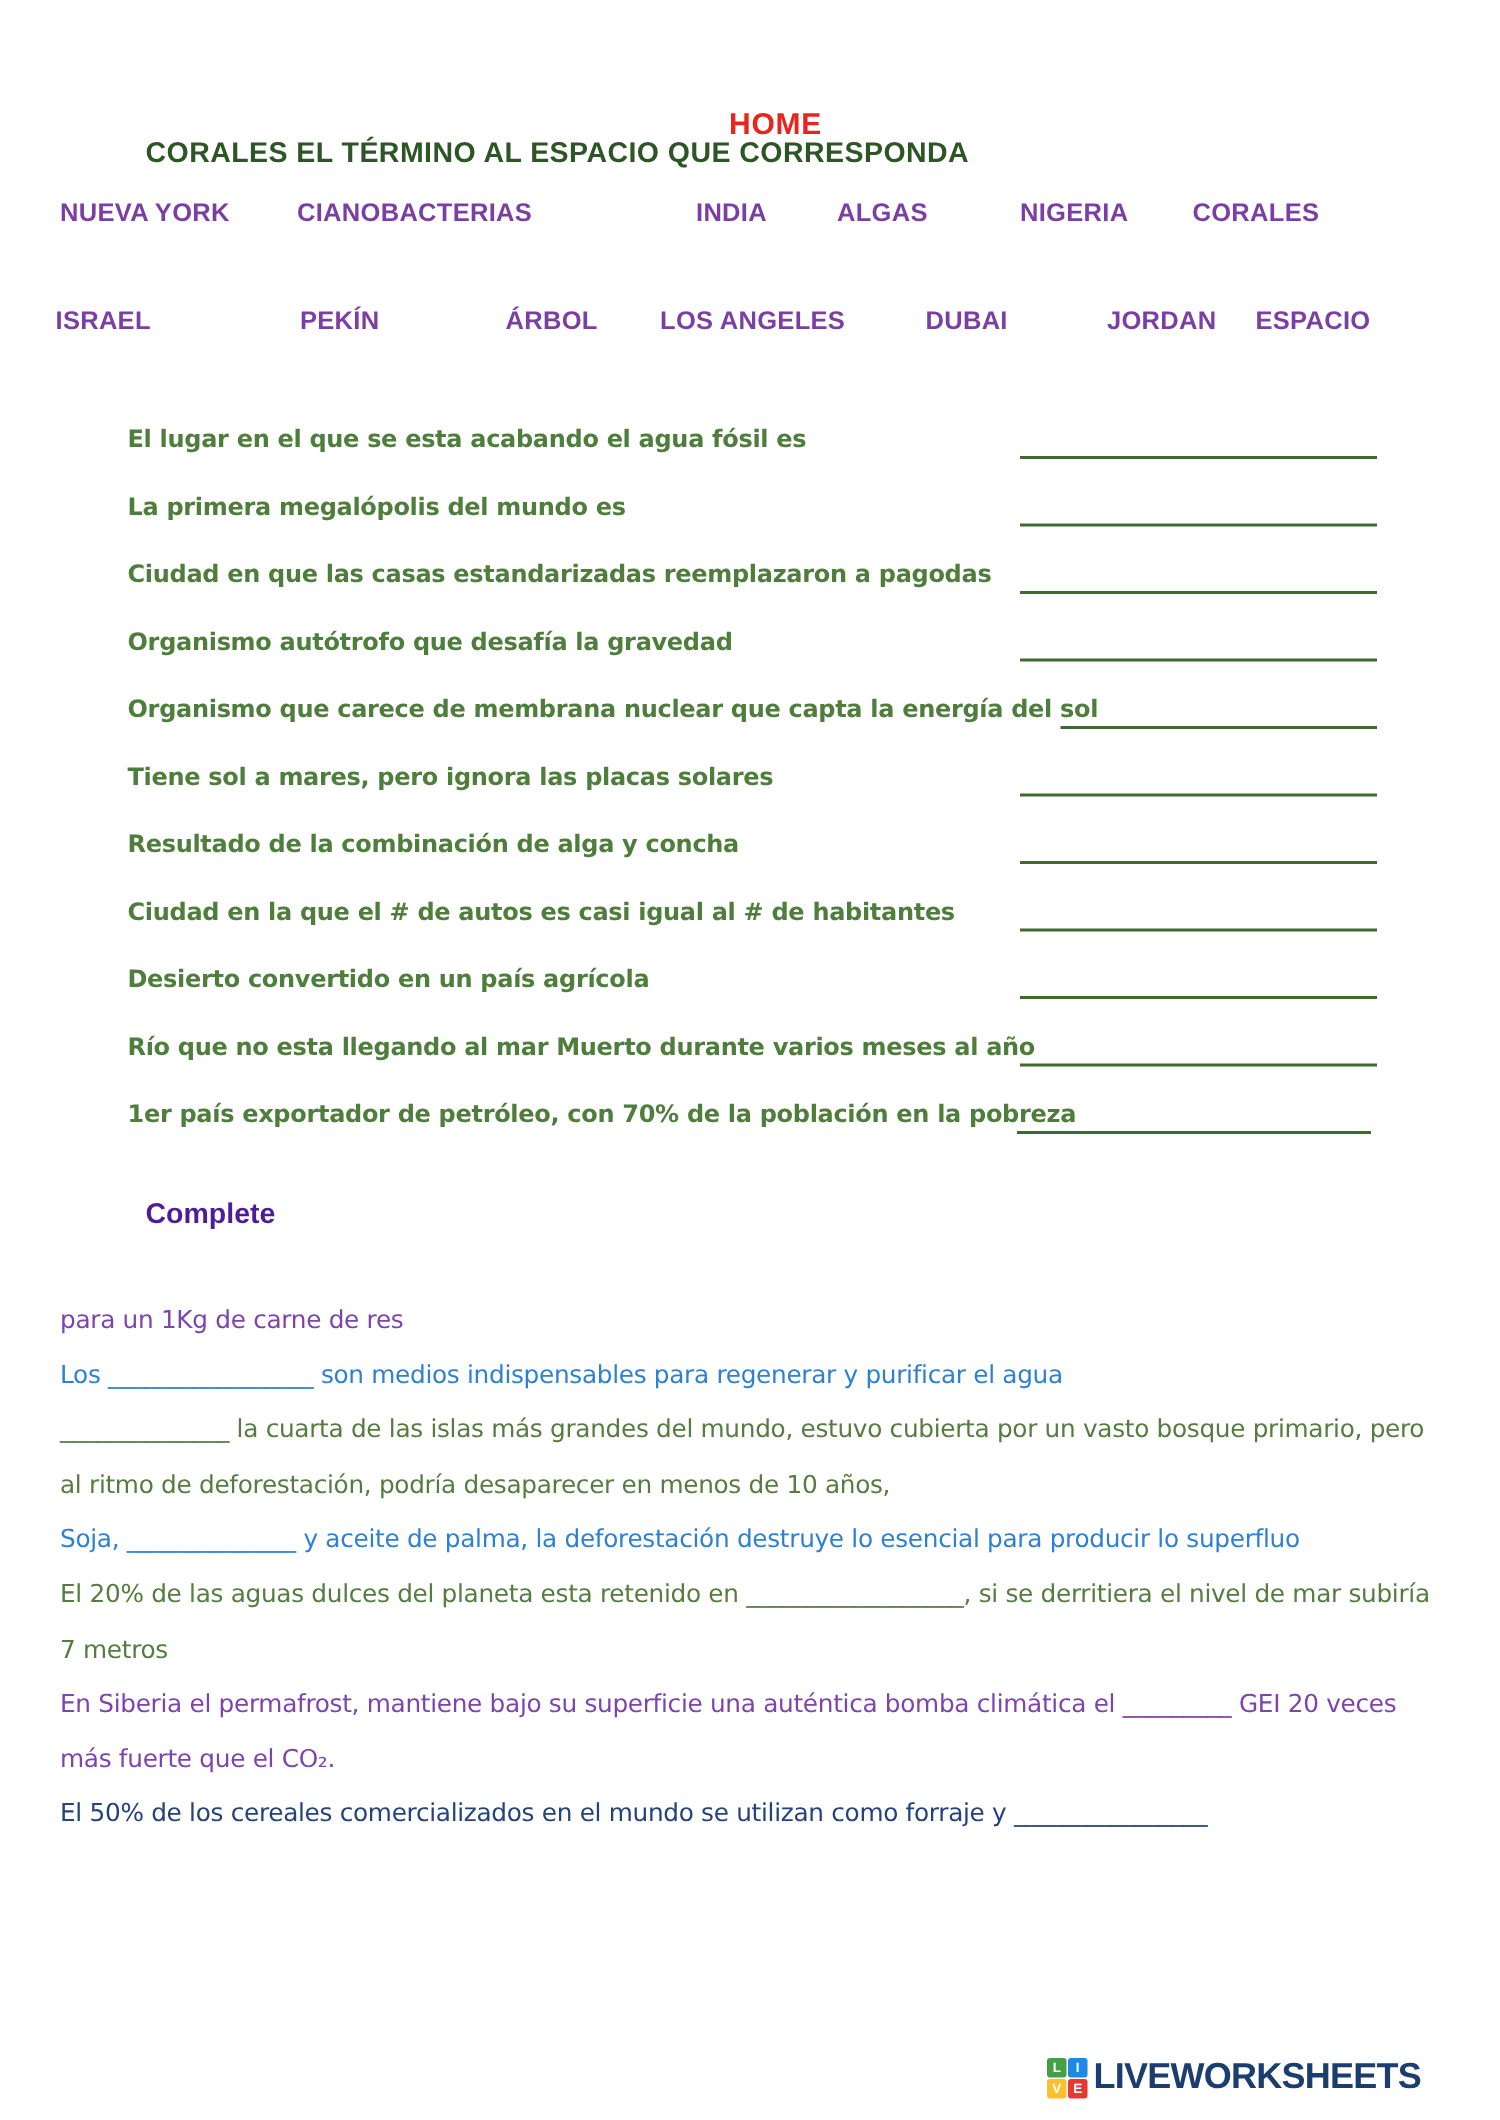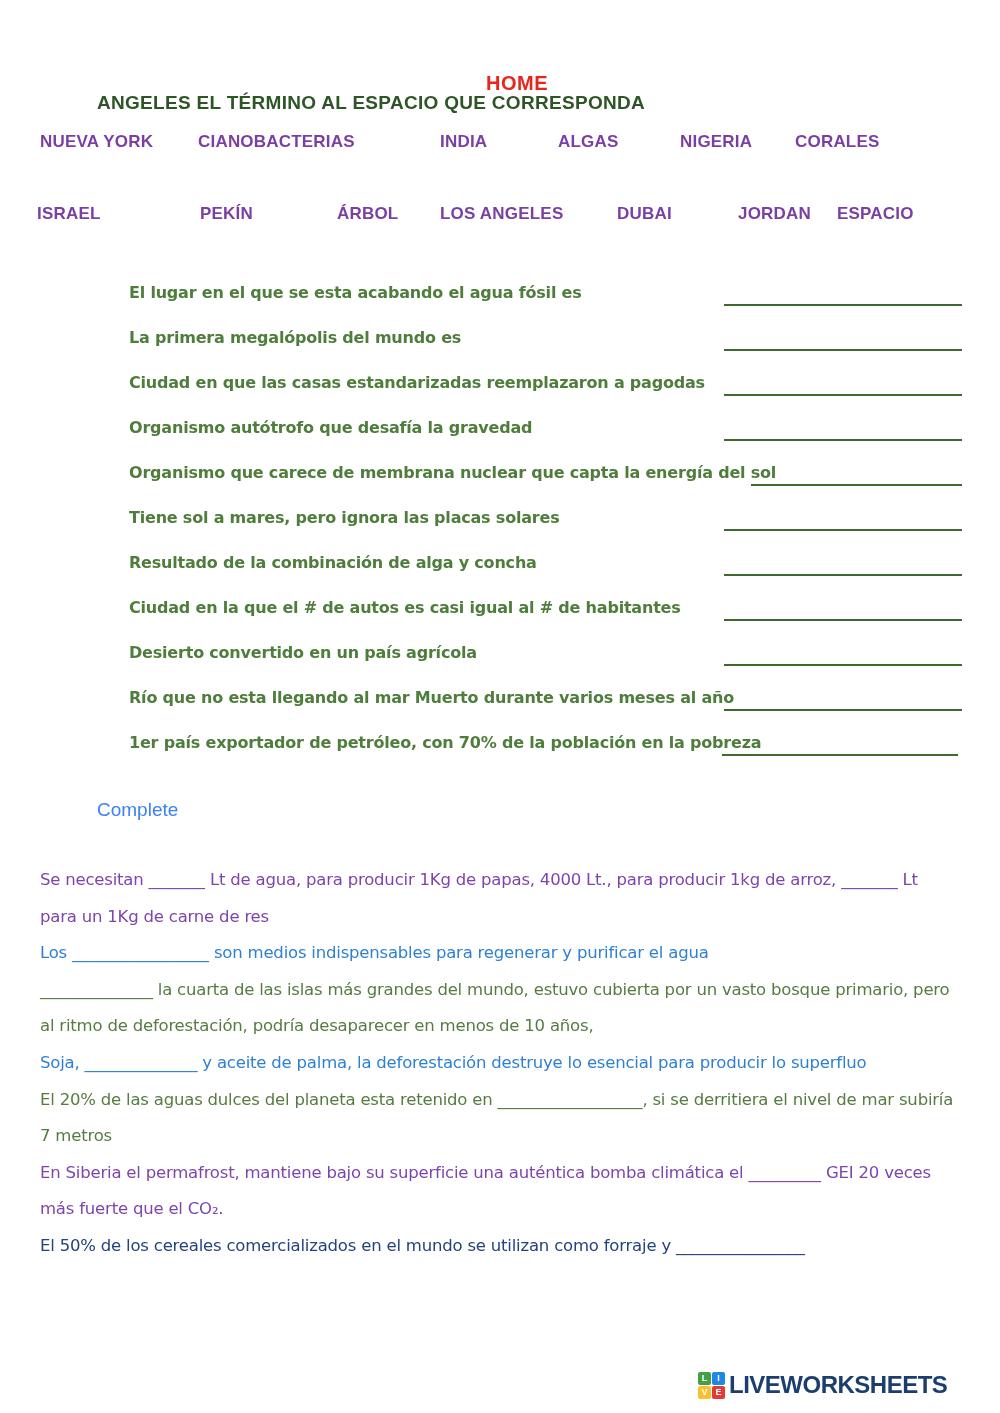--- a/index.html
+++ b/index.html
@@ -25,38 +25,38 @@
   .term-row { position:absolute; left:0; width:968px; height:24px; }
   .term-row-1 { top:132px; }
   .term-row-2 { top:204px; }
   .term {
     position:absolute; top:0; color:#7b3fa4;
     font-family:"Liberation Sans", sans-serif; font-weight:bold; font-size:17px;
     letter-spacing:0.2px; cursor:grab; white-space:nowrap;
   }
 
   
-  .questions { position:absolute; top:281px; left:0; width:852px;margin-left:44px; }
+  .questions { position:absolute; top:281px; left:0; width:852px; }
   .q { position:relative; height:45px; }
   .qt {
     position:absolute; left:85px; top:2px; color:#4e7d3c;
     font-weight:bold; font-size:16px; white-space:nowrap; letter-spacing:-0.2px;
   }
   .blank {
     position:absolute; left:680px; width:238px; top:21px; height:2px;
     border-bottom:2px solid #40692f;
   }
   .q:nth-child(5) .blank  { left:707px; width:211px; }
   .q:nth-child(11) .blank { left:678px; width:236px; }
 
   
   .complete-heading {
     position:absolute; top:799px; left:97px;
-    color:#3b82f6; font-family:"Liberation Sans", sans-serif;
-    font-weight:normal; font-size:19px;
+    color:#4c1d95; font-family:"Liberation Sans", sans-serif;
+    font-weight:bold; font-size:19px;
   }
   .lines { position:absolute; top:870px; left:40px; width:940px; }
   .ln {
     height:36.6px; font-size:16.5px; white-space:nowrap; letter-spacing:-0.2px;
   }
   .c-purple { color:#7e44ad; }
   .c-blue   { color:#2e80d4; }
   .c-green  { color:#567c42; }
   .c-navy   { color:#24427c; }
 
@@ -80,26 +80,26 @@
     font-weight:bold; font-size:24px; letter-spacing:-0.5px;
   }
 </style>
 </head>
 <body>
 
 <div class="page">
 
   <a class="home-link" href="#">HOME</a>
 
-  <div class="instruction">ANGELES EL TÉRMINO AL ESPACIO QUE CORRESPONDA</div>
+  <div class="instruction">CORALES EL TÉRMINO AL ESPACIO QUE CORRESPONDA</div>
 
   <div class="term-row term-row-1">
     <span class="term" style="left:40px">NUEVA YORK</span>
     <span class="term" style="left:198px">CIANOBACTERIAS</span>
-    <span class="term" style="left:440px">INDIA</span>
+    <span class="term" style="left:464px">INDIA</span>
     <span class="term" style="left:558px">ALGAS</span>
     <span class="term" style="left:680px">NIGERIA</span>
     <span class="term" style="left:795px">CORALES</span>
   </div>
 
   <div class="term-row term-row-2">
     <span class="term" style="left:37px">ISRAEL</span>
     <span class="term" style="left:200px">PEKÍN</span>
     <span class="term" style="left:337px">ÁRBOL</span>
     <span class="term" style="left:440px">LOS ANGELES</span>
@@ -151,21 +151,20 @@
     </div>
     <div class="q">
       <span class="qt">1er país exportador de petróleo, con 70% de la población en la pobreza</span>
       <span class="blank"></span>
     </div>
   </div>
 
   <div class="complete-heading">Complete</div>
 
   <div class="lines">
-    <div class="ln c-purple">Se necesitan _______ Lt de agua, para producir 1Kg de papas, 4000 Lt., para producir 1kg de arroz, _______ Lt</div>
     <div class="ln c-purple">para un 1Kg de carne de res</div>
     <div class="ln c-blue">Los _________________ son medios indispensables para regenerar y purificar el agua</div>
     <div class="ln c-green">______________ la cuarta de las islas más grandes del mundo, estuvo cubierta por un vasto bosque primario, pero</div>
     <div class="ln c-green">al ritmo de deforestación, podría desaparecer en menos de 10 años,</div>
     <div class="ln c-blue">Soja, ______________  y aceite de palma, la deforestación destruye lo esencial para producir lo superfluo</div>
     <div class="ln c-green">El 20% de las aguas dulces del planeta esta retenido en __________________, si se derritiera el nivel de mar subiría</div>
     <div class="ln c-green">7 metros</div>
     <div class="ln c-purple">En Siberia el permafrost, mantiene bajo su superficie una auténtica bomba climática el _________ GEI 20 veces</div>
     <div class="ln c-purple">más fuerte que el CO₂.</div>
     <div class="ln c-navy">El 50% de los cereales comercializados en el mundo se utilizan como forraje y ________________</div>

